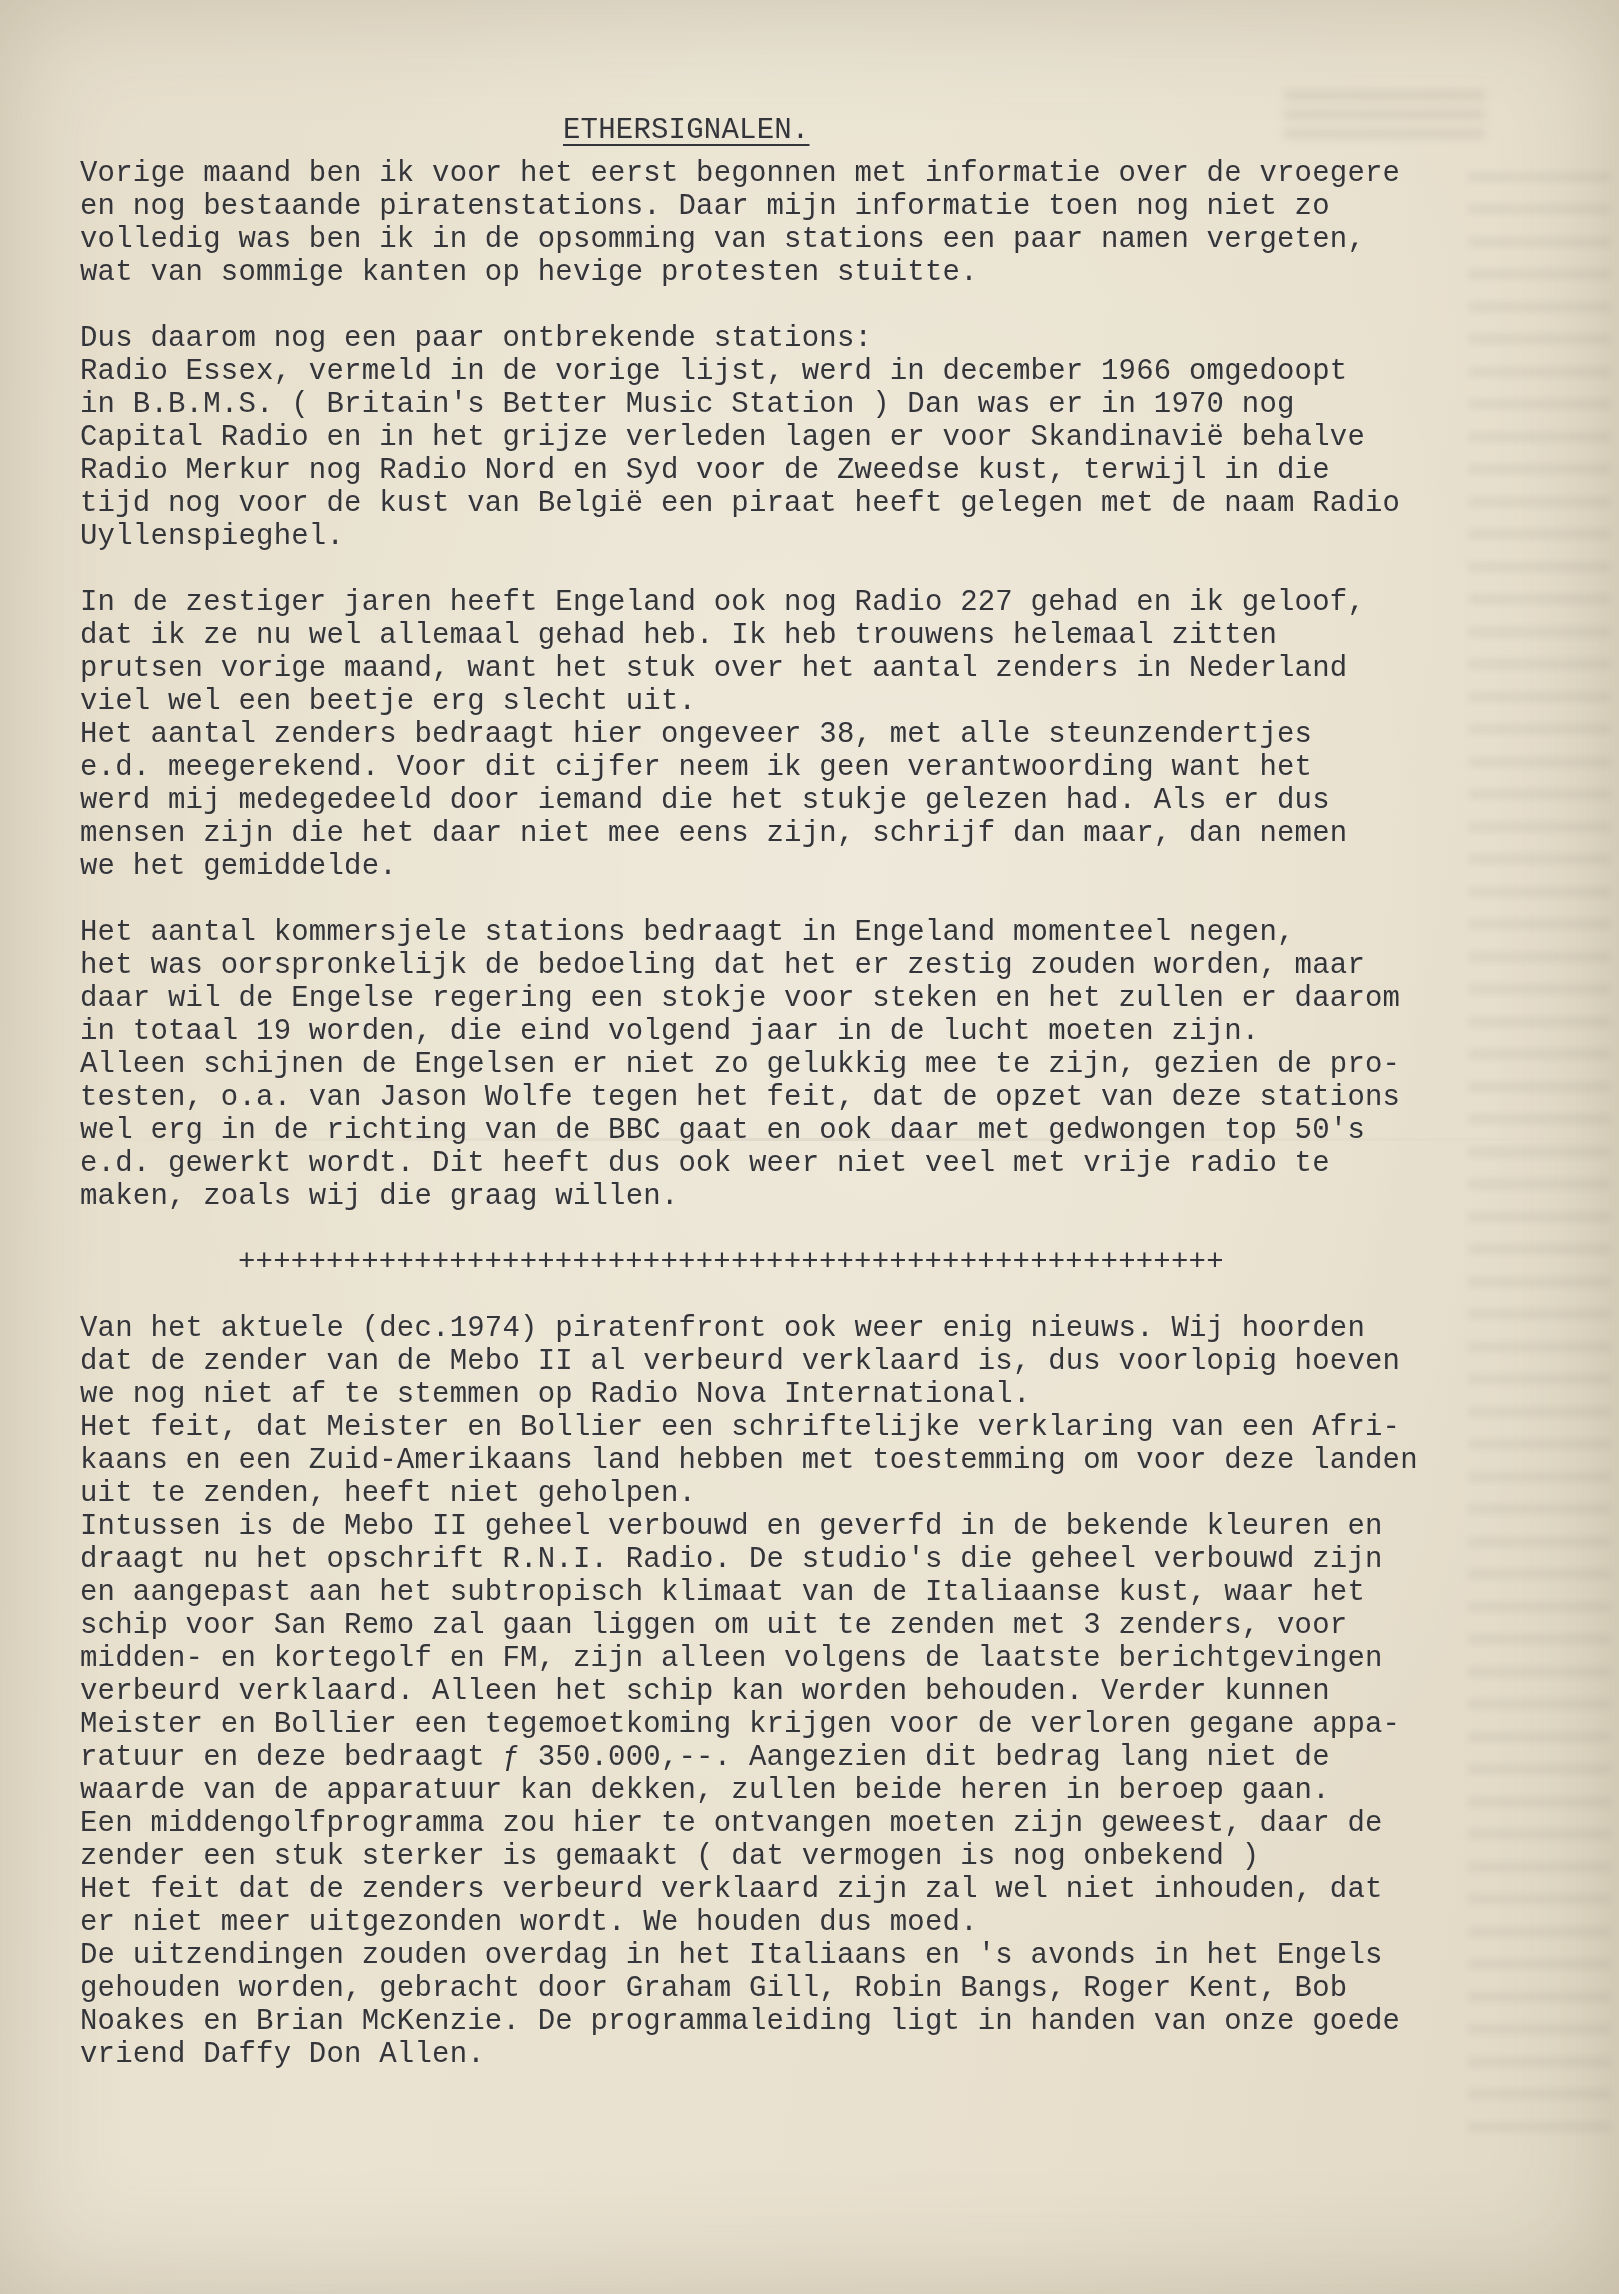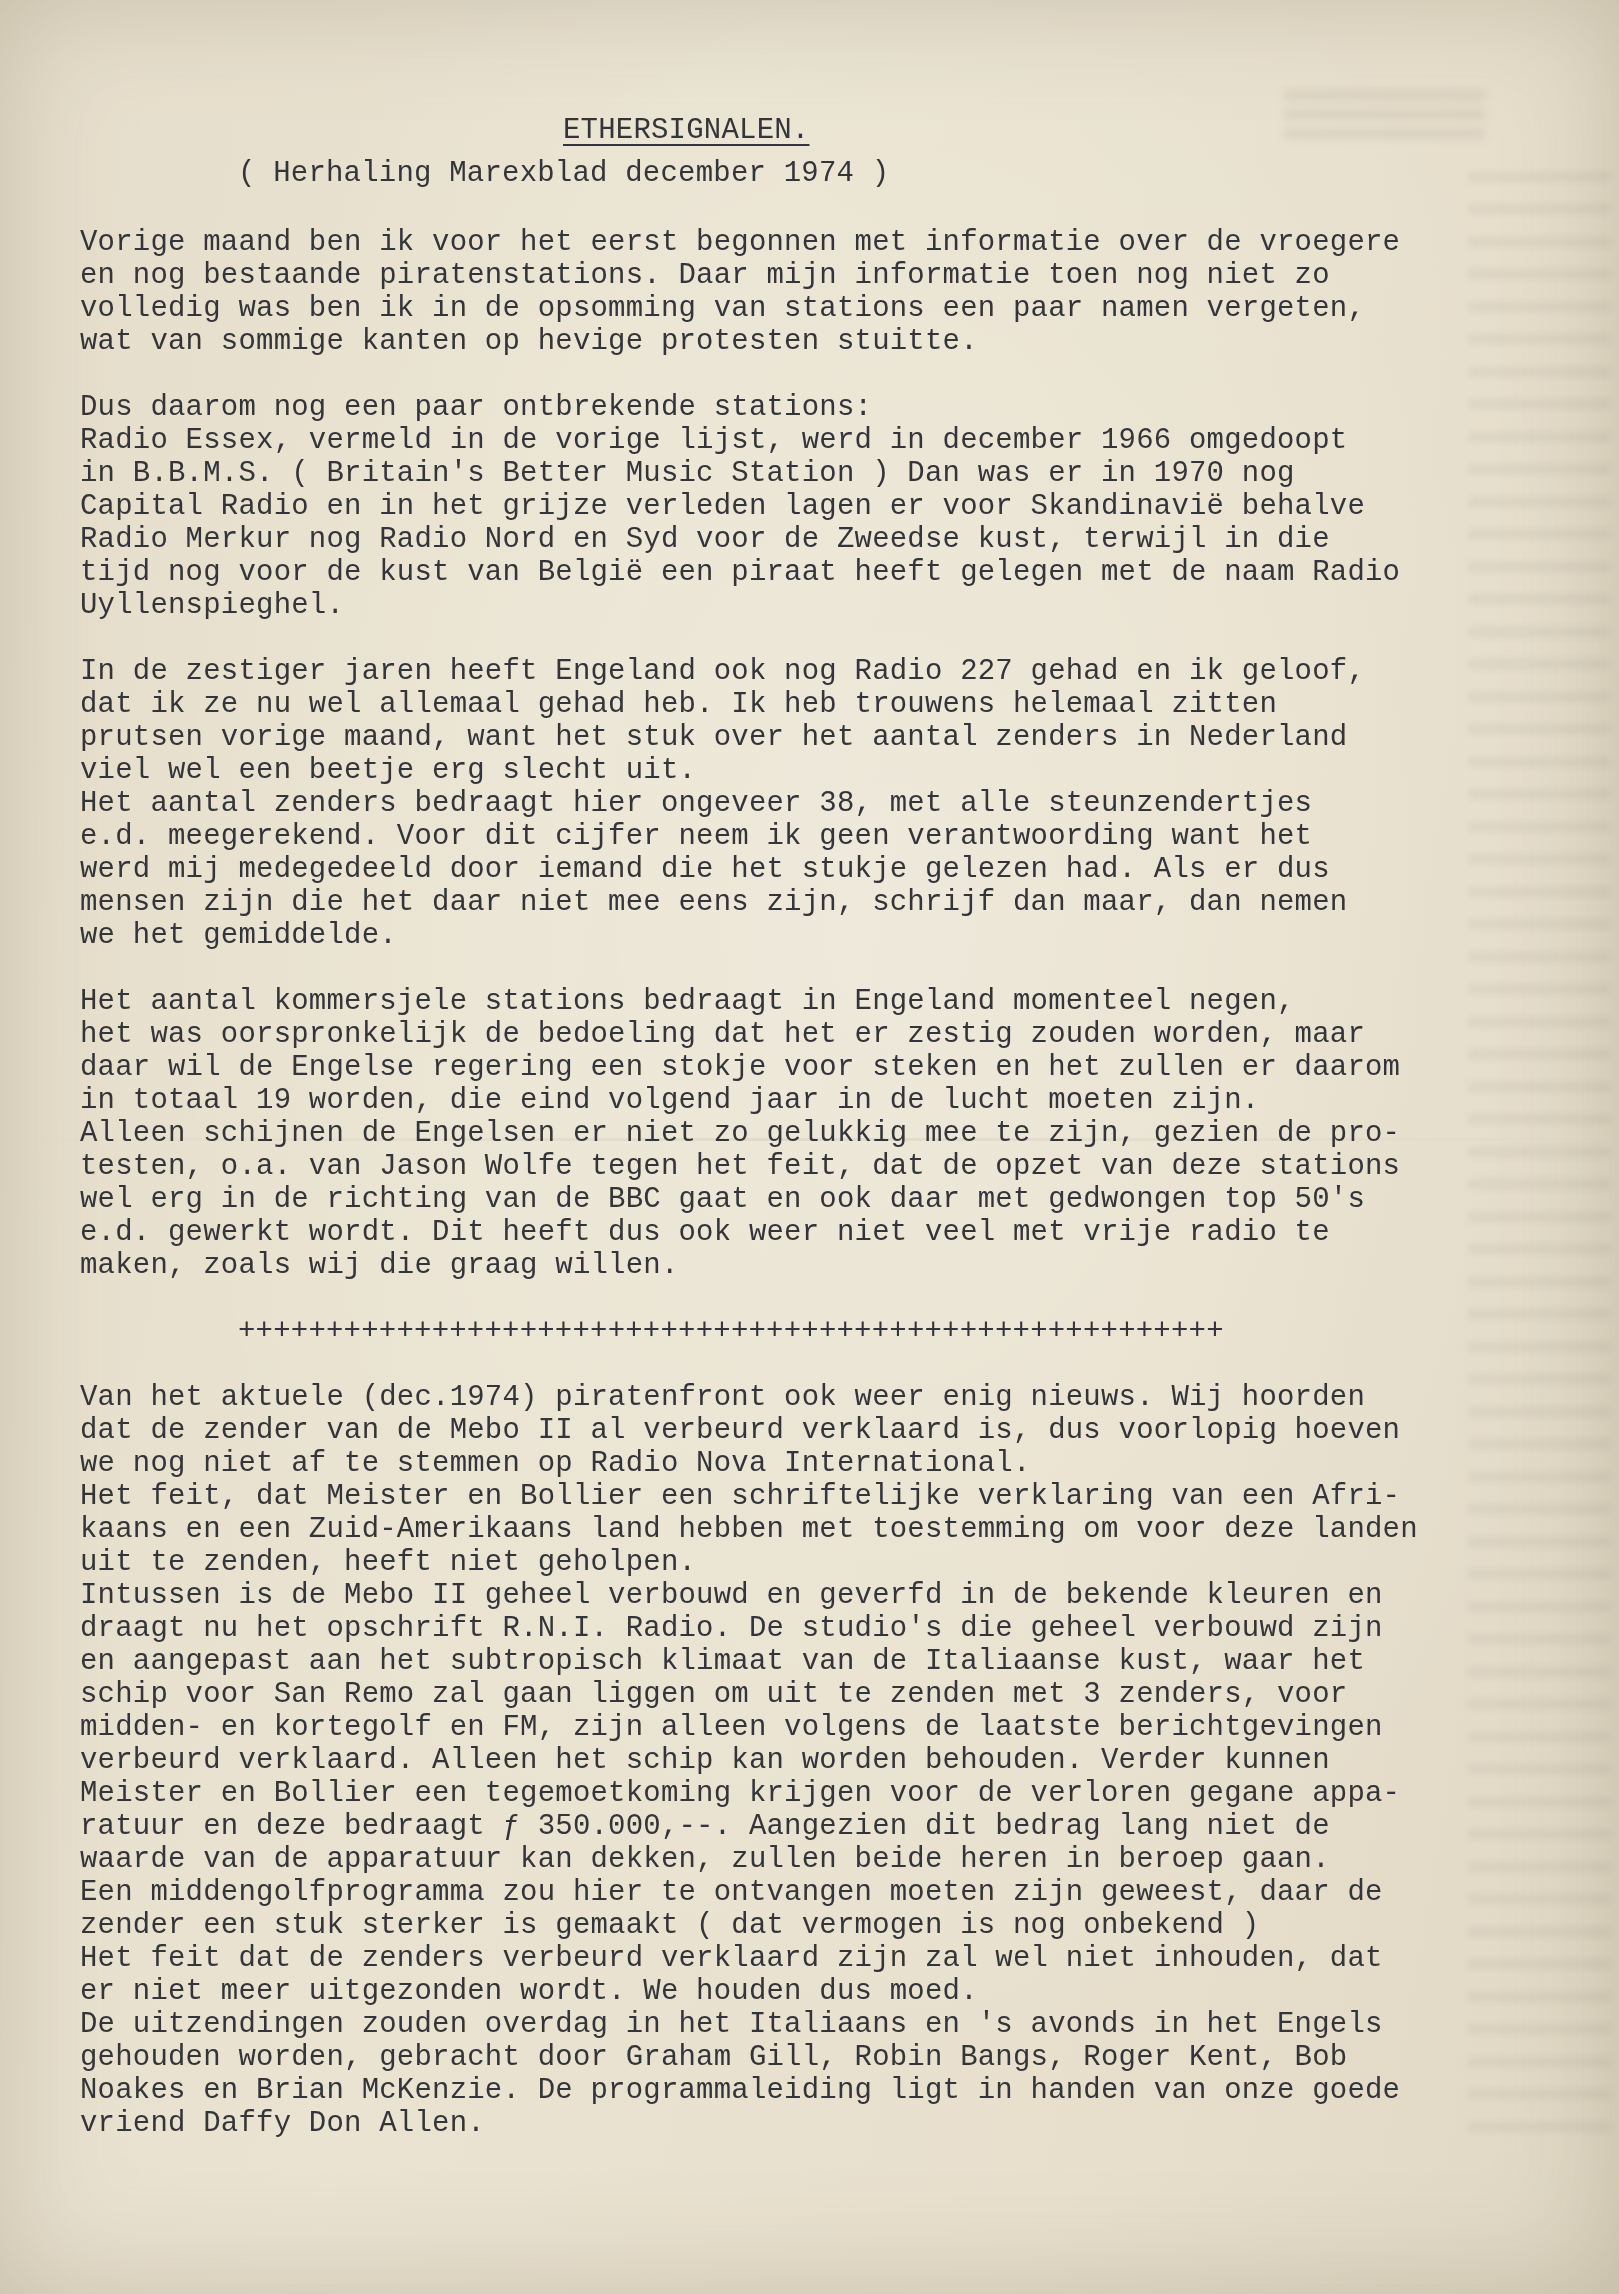--- a/index.html
+++ b/index.html
@@ -104,21 +104,20 @@
 <body>
 
 <div class="paper">
   <div class="smudge-top"></div>
   <div class="bleed"></div>
   <div class="fold"></div>
 
   <div class="content">
     <h1 class="title">ETHERSIGNALEN.</h1>
 
-    <div class="subtitle">( Herhaling Marexblad december 1974 )</div>
 
     <p class="para">Vorige maand ben ik voor het eerst begonnen met informatie over de vroegere
 en nog bestaande piratenstations. Daar mijn informatie toen nog niet zo
 volledig was ben ik in de opsomming van stations een paar namen vergeten,
 wat van sommige kanten op hevige protesten stuitte.</p>
 
     <p class="para">Dus daarom nog een paar ontbrekende stations:
 Radio Essex, vermeld in de vorige lijst, werd in december 1966 omgedoopt
 in B.B.M.S. ( Britain's Better Music Station ) Dan was er in 1970 nog
 Capital Radio en in het grijze verleden lagen er voor Skandinavië behalve

